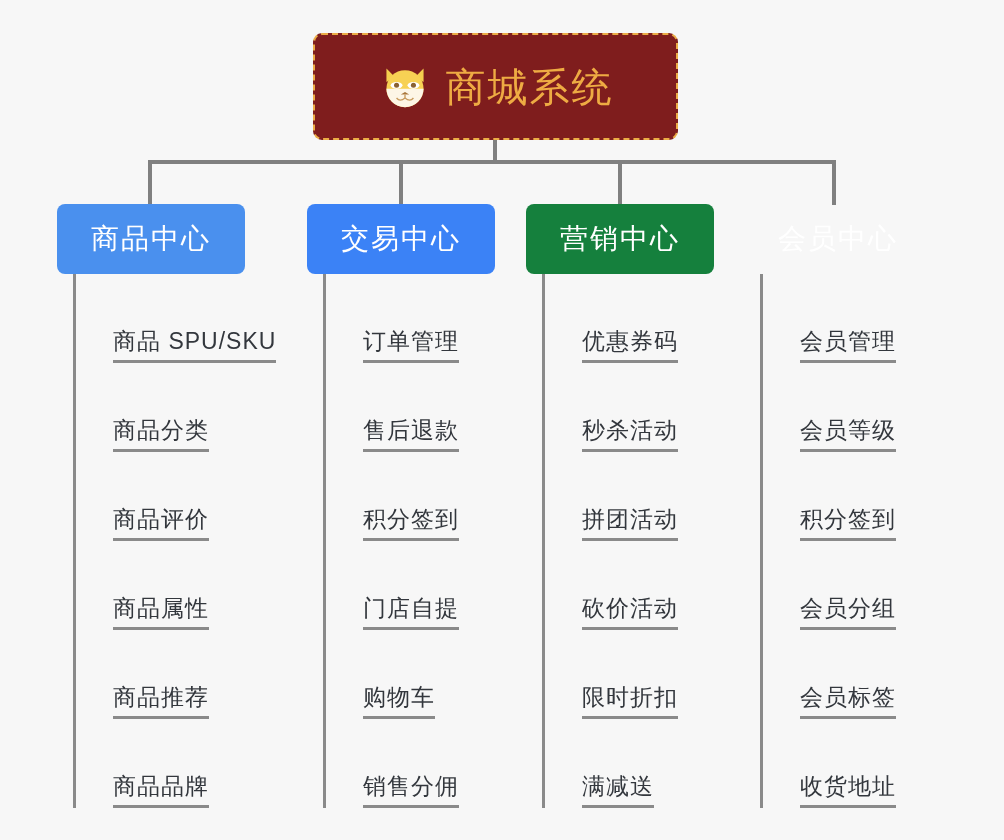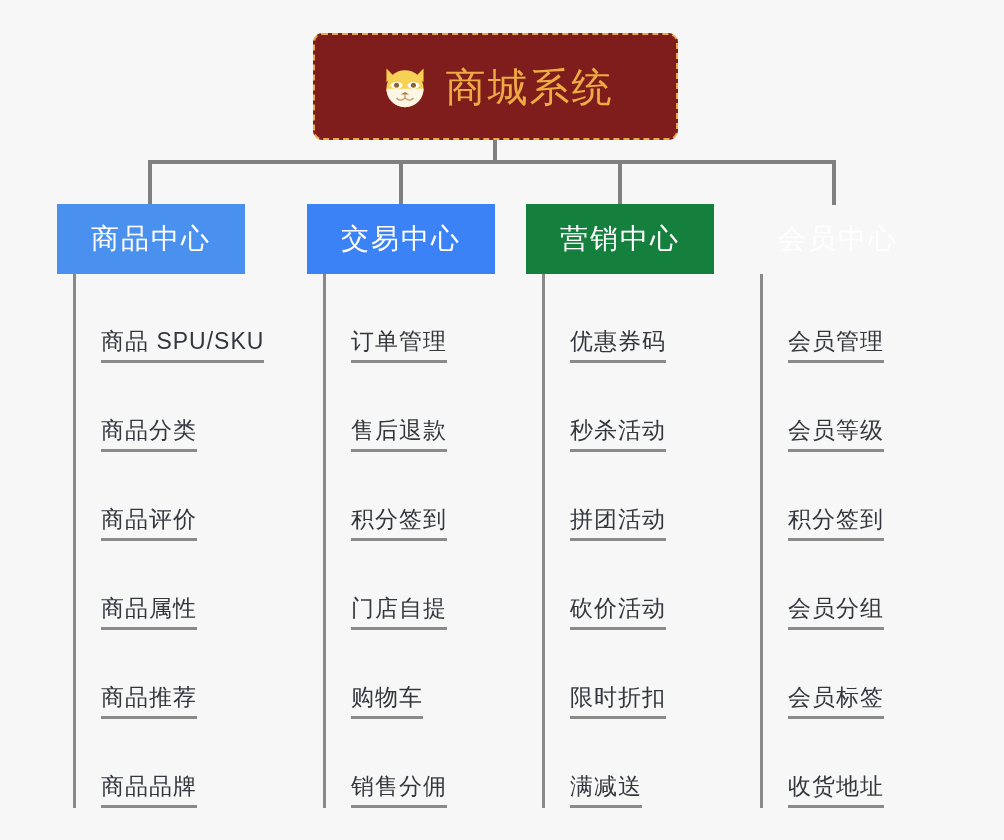--- a/index.html
+++ b/index.html
@@ -68,40 +68,40 @@
     top: 204px;
     width: 188px;
   }
   .column.col0 { left: 57px;  }
   .column.col1 { left: 307px; }
   .column.col2 { left: 526px; }
   .column.col3 { left: 744px; }
 
   .cat-box {
     height: 70px;
-    border-radius: 0;
+    border-radius: 8px;
     display: flex;
     align-items: center;
     justify-content: center;
     color: #ffffff;
     font-size: 28px;
     letter-spacing: 2px;
     box-sizing: border-box;
   }
   .cat-box.blue   { background: #4a90ee; }
   .cat-box.red    { background: #e2575c; }
   .cat-box.orange { background: #eaaa41; }
   .cat-box.green  { background: #78c council; }
   .cat-box.green  { background: #78c council; }
 
   
   .leaf-list {
     position: relative;
     margin-left: 16px;
-    padding-left: 0;
+    padding-left: 12px;
     border-left: 3px solid #8a8a8a;
   }
   .leaf {
     position: relative;
     height: 89px;
     display: flex;
     align-items: flex-end;
     padding-left: 25px;
     box-sizing: border-box;
   }

